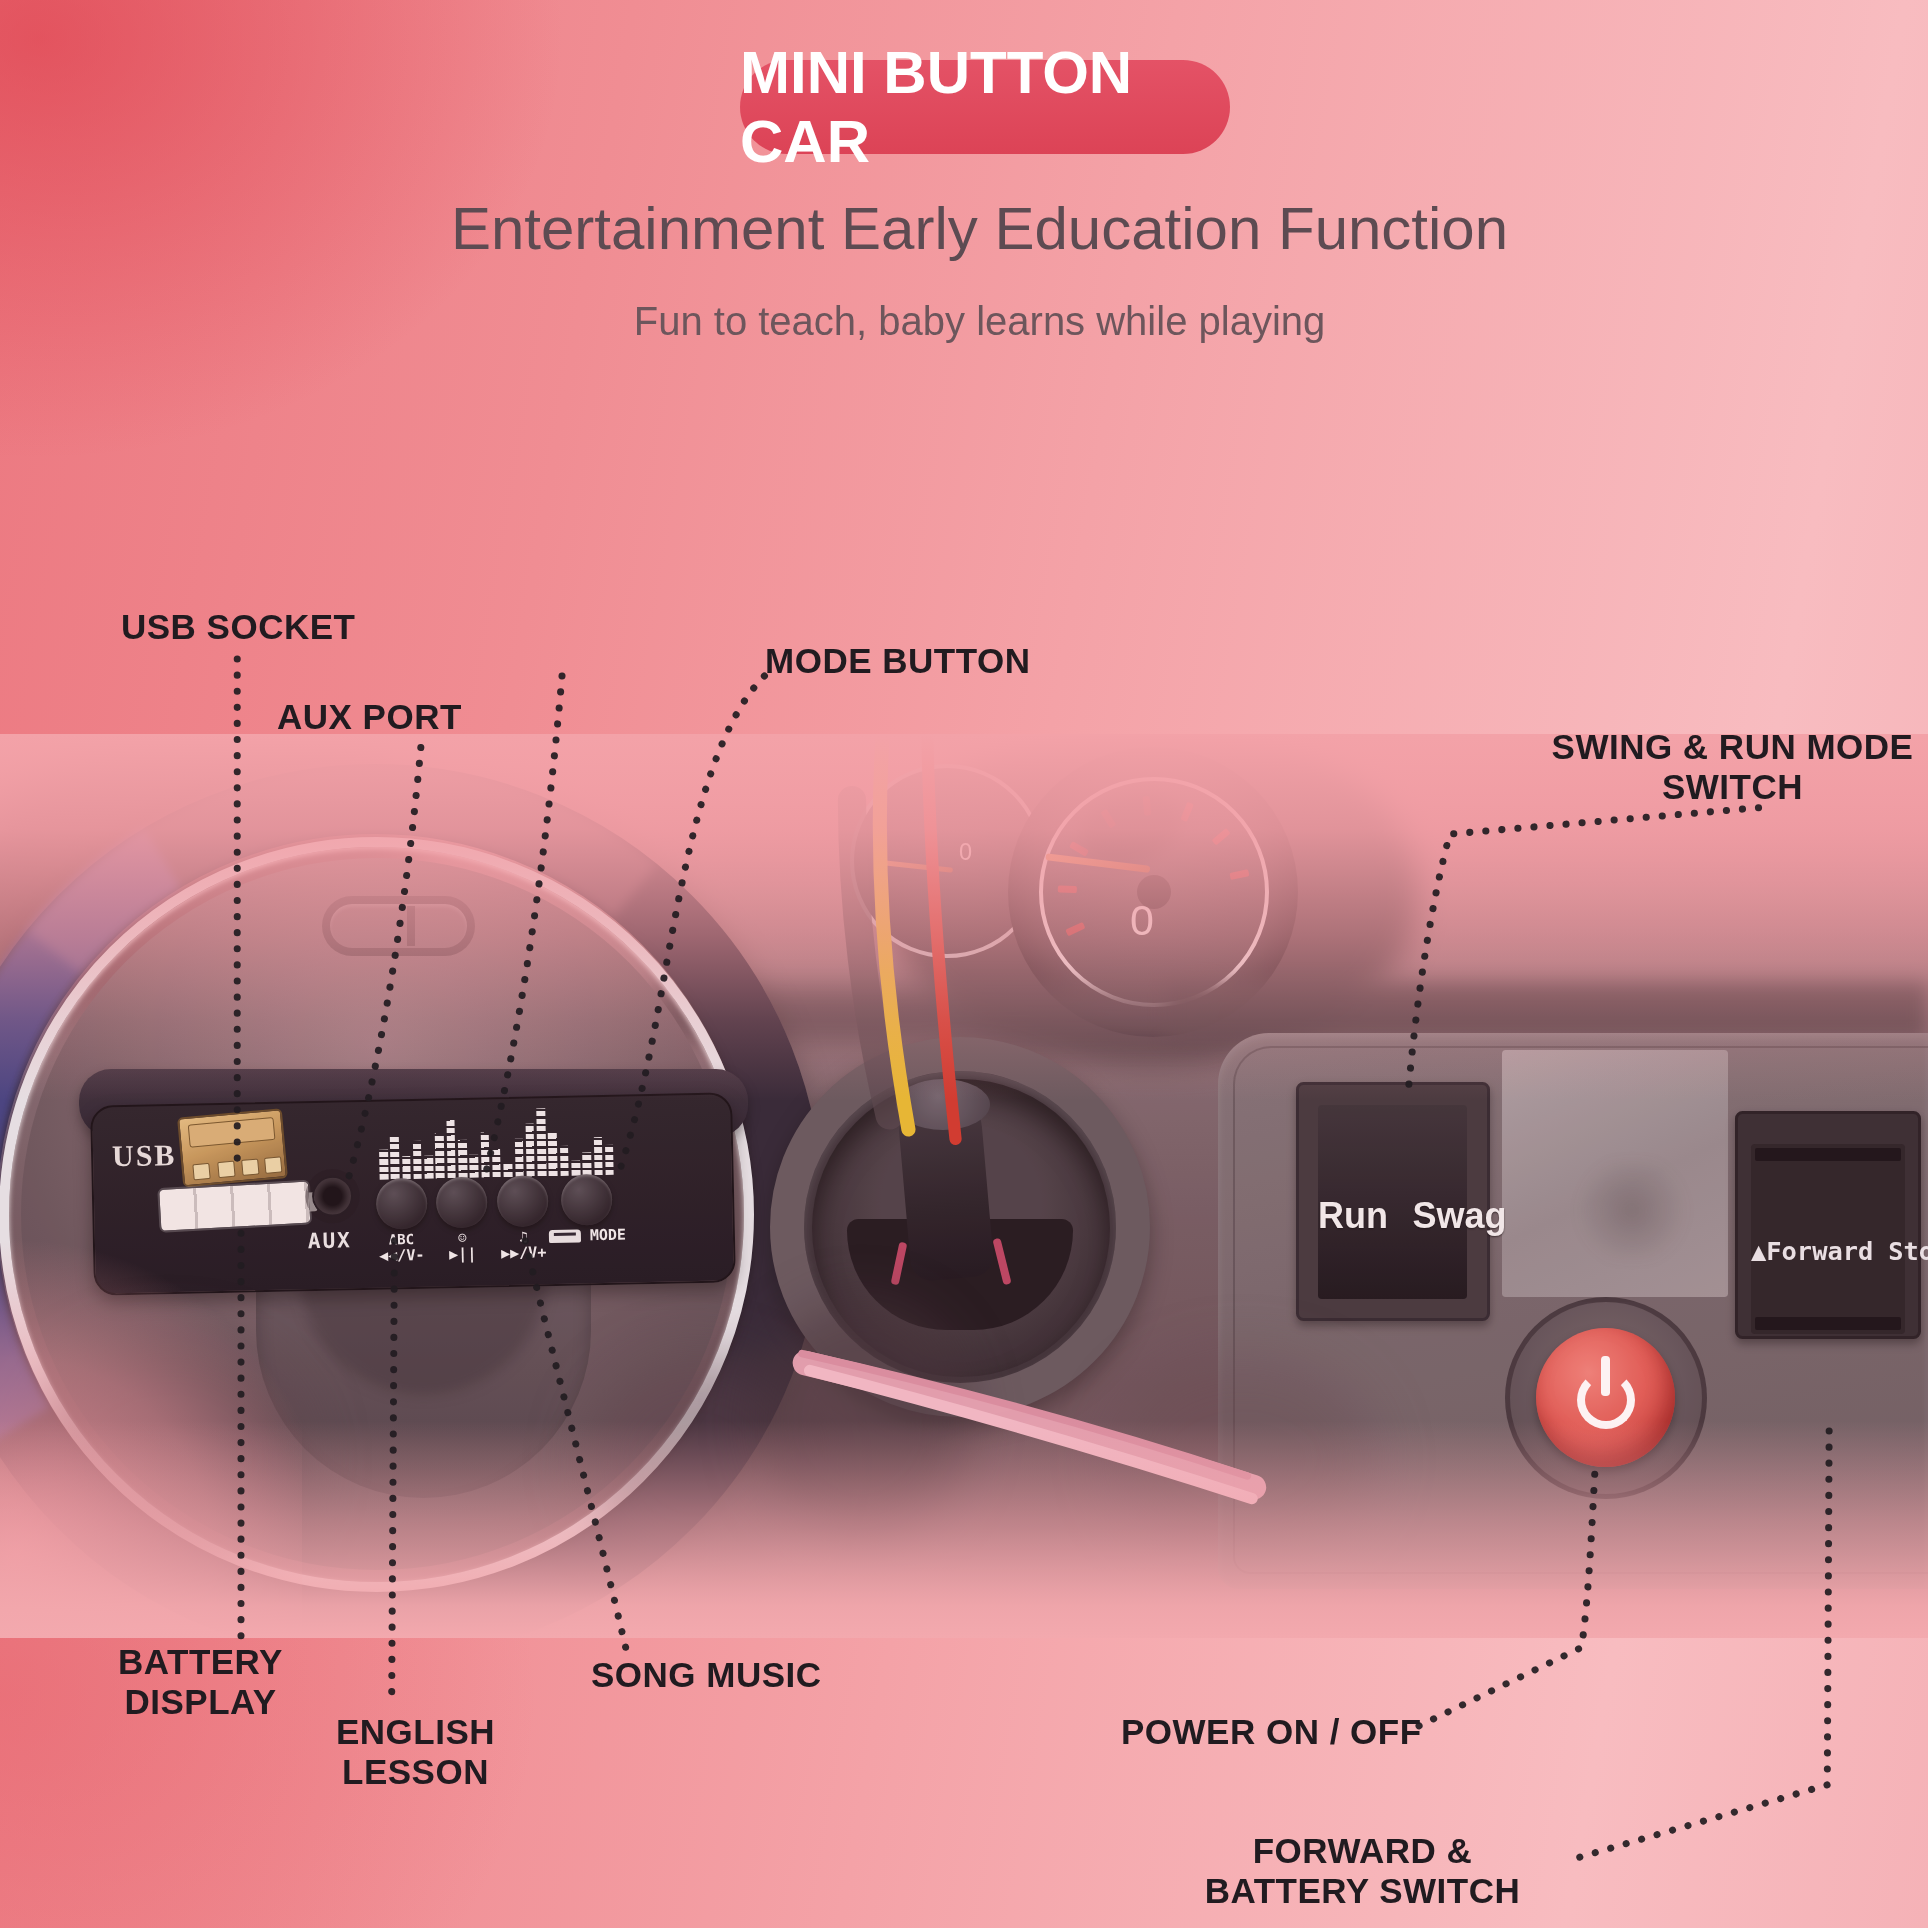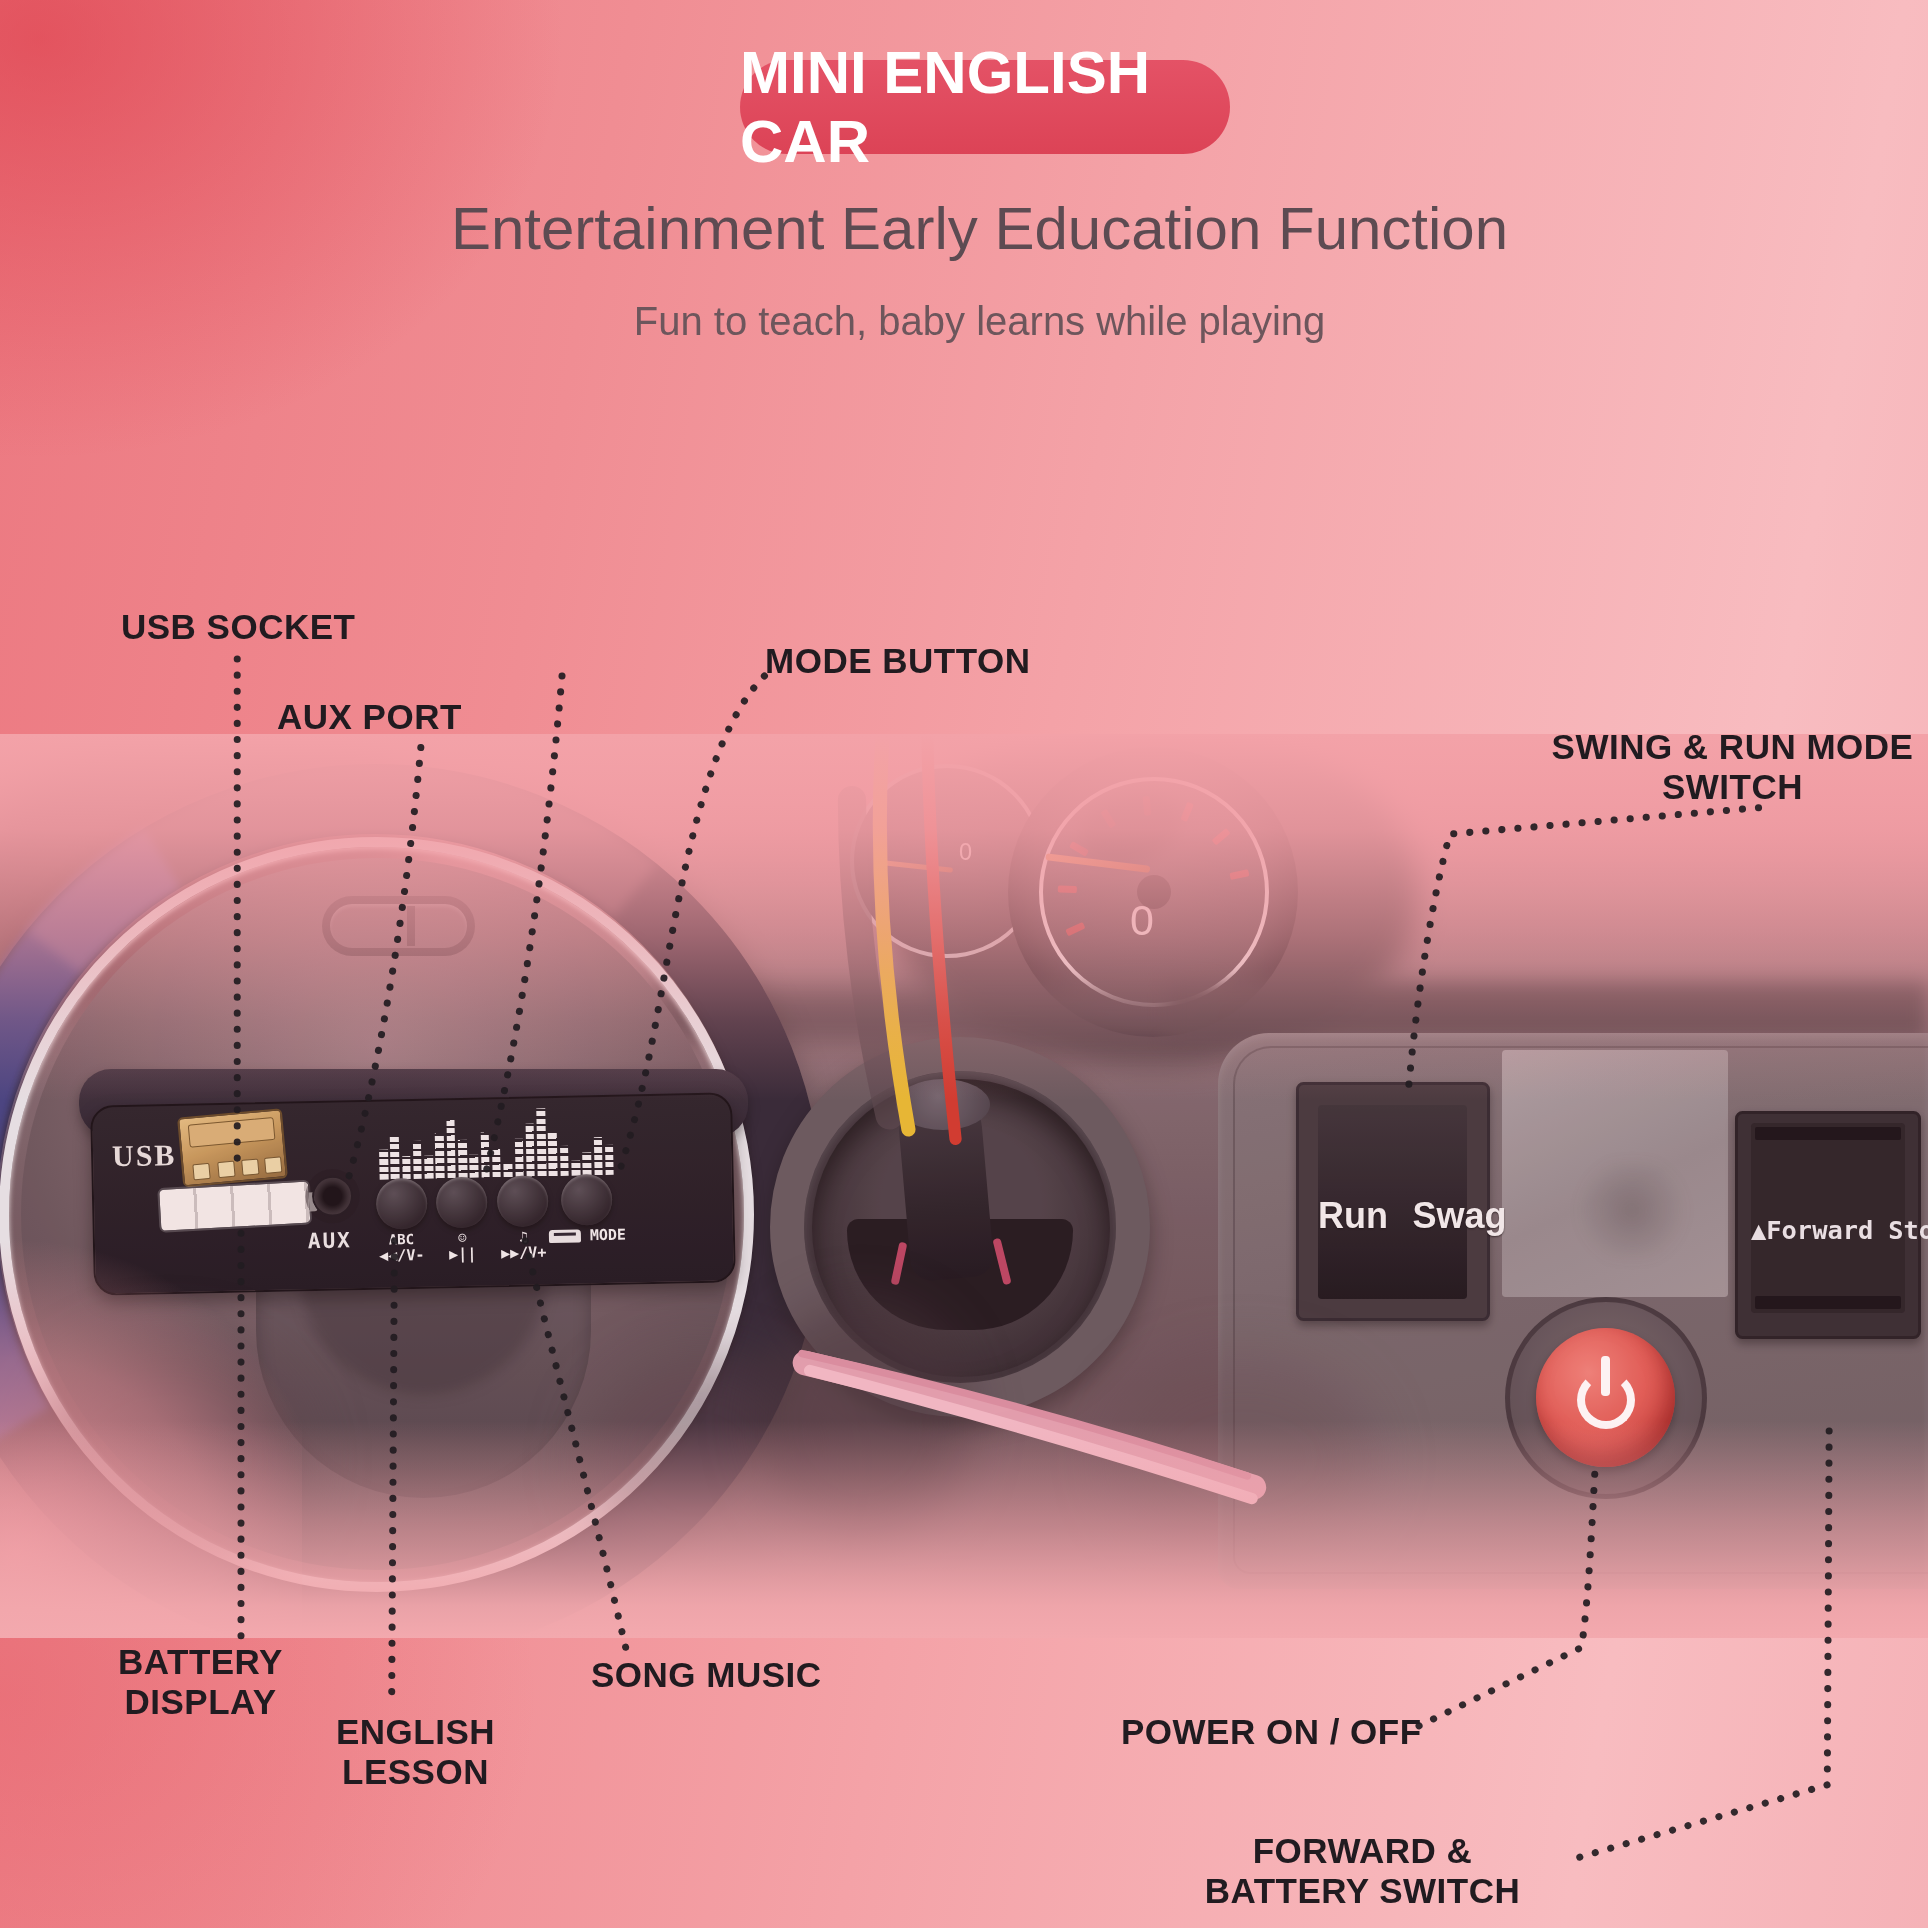--- a/index.html
+++ b/index.html
@@ -142,21 +142,21 @@
     line-height:1.14;white-space:nowrap;}
   .callout.center{text-align:center;white-space:normal;}
   .leaders{position:absolute;left:0;top:0;pointer-events:none;}
 </style>
 </head>
 <body>
 
 <div class="canvas">
 
   <div class="badge">
-    <span>MINI ENGLISH CAR</span>
+    <span>MINI BUTTON CAR</span>
   </div>
   <div class="title">Entertainment Early Education Function</div>
   <div class="subtitle">Fun to teach, baby learns while playing</div>
 
   <div class="photo">
 
     <div class="soft" style="left:-66px;top:-19px;width:490px;height:292px;background:rgba(96,58,66,0.75);
                 filter:blur(28px);transform:rotate(-14deg);"></div>
 
     <div class="soft" style="left:885px;top:-15px;width:532px;height:344px;border-radius:48%;
@@ -192,21 +192,21 @@
     <div class="rpanel"></div>
     <div class="plate"></div>
 
     <div class="rocker-outer" style="left:1296px;top:348px;width:194px;height:239px;"></div>
     <div class="rocker-inner" style="left:1318px;top:371px;width:149px;height:194px;padding-top:28px;gap:24.5px;box-sizing:border-box;">
       <span class="run-text">Run</span>
       <span class="run-text">Swag</span>
     </div>
 
     <div class="rocker-outer" style="left:1735px;top:377px;width:186px;height:228px;background:#2c272c;border-color:#1d191d;"></div>
-    <div class="rocker-inner" style="left:1751px;top:389px;width:154px;height:190px;background:#211d21;
+    <div class="rocker-inner" style="left:1751px;top:410px;width:154px;height:190px;background:#211d21;
                 padding-top:24.5px;gap:15px;box-sizing:border-box;">
       <span class="strip" style="top:3.8px;"></span>
       <span class="fb-text">▲Forward</span>
       <span class="fb-text">Stop</span>
       <span class="fb-text">▼Back</span>
       <span class="strip" style="bottom:3.8px;"></span>
     </div>
 
     <div class="pwr-bezel"></div>
     <div class="pwr-btn">

